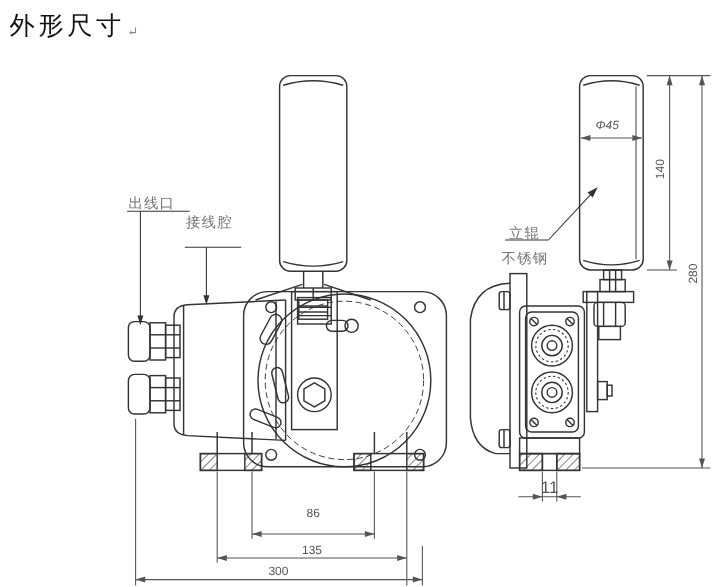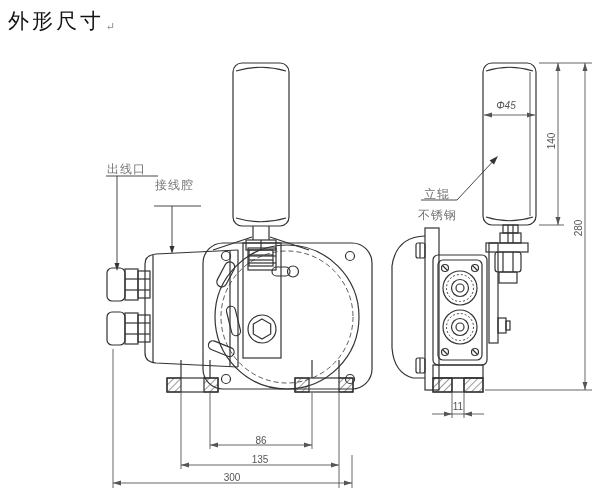--- a/index.html
+++ b/index.html
@@ -6,21 +6,21 @@
   .page{position:relative;width:600px;height:489px;background:#ffffff;overflow:hidden;
         font-family:"Liberation Sans","DejaVu Sans",sans-serif;}
   .canvas{position:absolute;left:0;top:0;}
   .txt{position:absolute;white-space:nowrap;color:#222;}
   .title{left:8px;top:7px;font-family:"Liberation Serif","DejaVu Serif",serif;
          font-size:21px;letter-spacing:3px;color:#111;display:flex;align-items:flex-end;}
   .pmark{font-size:11px;color:#888;margin-left:2px;transform:translateY(-2px);}
   .cjk{font-size:12px;color:#737373;letter-spacing:1px;}
   .dim{font-size:10px;color:#555;transform:translate(-50%,-50%);}
   .dim.vert{transform:translate(-50%,-50%) rotate(-90deg);}
-  .dim.tiny{font-size:10px;}
+  .dim.tiny{font-size:14px;}
 </style>
 </head>
 <body>
 
 <div class="page">
 
   <svg class="canvas" width="600" height="489" viewBox="0 0 600 489">
     <defs>
       <pattern id="hatch" width="5" height="5" patternUnits="userSpaceOnUse" patternTransform="rotate(45)">
         <line x1="0" y1="0" x2="0" y2="5" stroke="#333" stroke-width="1"></line>
@@ -254,17 +254,17 @@
   </div>
 
   <span class="txt cjk" style="left:107px;top:161px;">出线口</span>
   <span class="txt cjk" style="left:155px;top:177px;">接线腔</span>
   <span class="txt cjk" style="left:424px;top:186px;text-align:center;">立辊</span>
   <span class="txt cjk" style="left:418px;top:207px;">不锈钢</span>
 
   <span class="txt dim" style="left:506px;top:105px;font-style:italic;">Φ45</span>
   <span class="txt dim vert" style="left:551px;top:141px;">140</span>
   <span class="txt dim vert" style="left:578px;top:228px;">280</span>
-  <span class="txt dim" style="left:261px;top:440px;text-align:right;">86</span>
+  <span class="txt dim" style="left:261px;top:428px;text-align:right;">86</span>
   <span class="txt dim" style="left:260px;top:459px;text-align:center;">135</span>
   <span class="txt dim" style="left:232px;top:477px;">300</span>
   <span class="txt dim tiny" style="left:458px;top:406px;">11</span>
 </div>
 
 </body></html>

